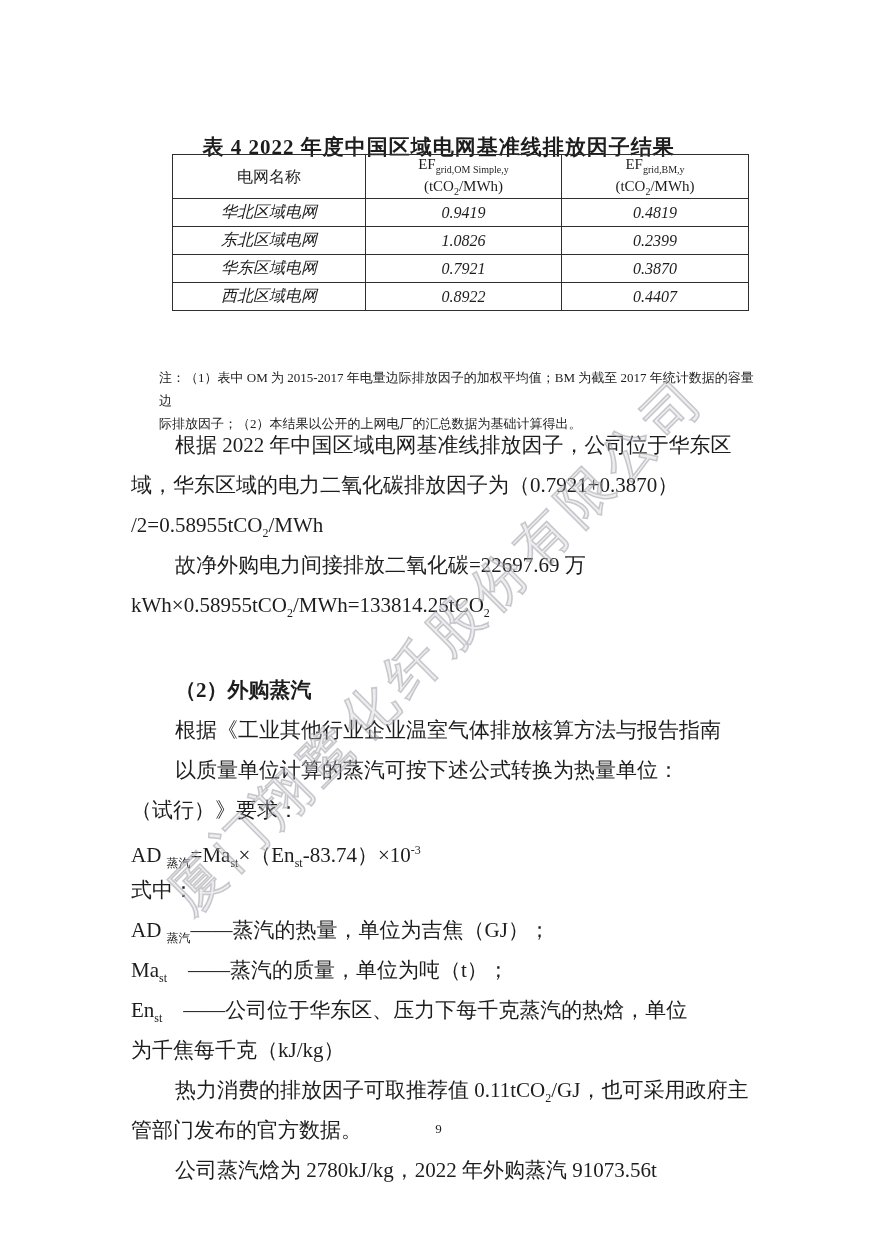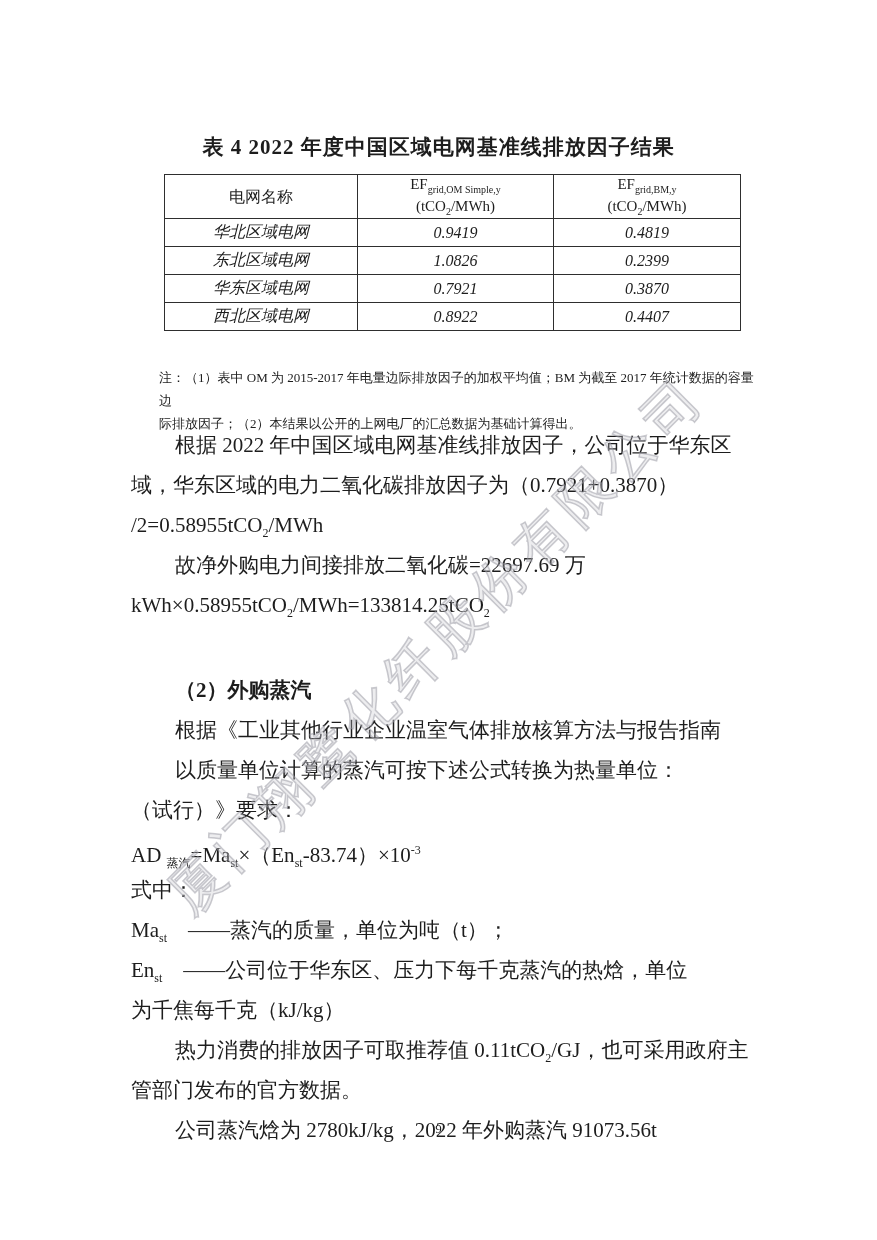--- a/index.html
+++ b/index.html
@@ -18,23 +18,23 @@
     color:rgba(195,195,203,0.30);
     -webkit-text-stroke:1.5px rgba(152,152,162,0.50);
     z-index:5; pointer-events:none;
   }
   .title {
     position:absolute; top:105px; left:0; width:100%;
     text-align:center; font-size:21px; font-weight:bold;
     letter-spacing:1px; z-index:2;margin-top:28px;
   }
   table.grid-table {
-    position:absolute; top:154px; left:164px; width:576px;
+    position:absolute; top:154px; left:172px; width:576px;
     border-collapse:collapse; table-layout:fixed;
-    text-align:center; z-index:2;margin-top:20px;
+    text-align:center; z-index:2;
   }
   .grid-table col.c1 { width:193px; }
   .grid-table col.c2 { width:196px; }
   .grid-table col.c3 { width:187px; }
   .grid-table th, .grid-table td {
     border:1.5px solid #2e2e2e; padding:0; font-weight:normal;
   }
   .grid-table thead th { height:42px; font-size:15px; line-height:1.25; }
   .grid-table thead th .hdr-sub, .grid-table thead th sub { font-size:10px; }
   .grid-table thead th.name-col { font-size:16px; }
@@ -119,20 +119,21 @@
       <div class="line"><span>域，华东区域的电力二氧化碳排放因子为（0.7921+0.3870）</span></div>
       <div class="line"><span>/2=0.58955tCO</span><sub>2</sub><span>/MWh</span></div>
       <div class="line indent"><span>故净外购电力间接排放二氧化碳=22697.69 万</span></div>
       <div class="line"><span>kWh×0.58955tCO</span><sub>2</sub><span>/MWh=133814.25tCO</span><sub>2</sub></div>
       <div class="line indent bold"><span>（2）外购蒸汽</span></div>
       <div class="line indent"><span>根据《工业其他行业企业温室气体排放核算方法与报告指南</span></div>
       <div class="line indent"><span>以质量单位计算的蒸汽可按下述公式转换为热量单位：</span></div>
       <div class="line"><span>（试行）》要求：</span></div>
       <div class="line"><span>AD </span><sub>蒸汽</sub><span>=Ma</span><sub>st</sub><span>×（En</span><sub>st</sub><span>-83.74）×10</span><sup>-3</sup></div>
       <div class="line"><span>式中：</span></div>
+      <div class="line"><span>AD </span><sub>蒸汽</sub><span>——蒸汽的热量，单位为吉焦（GJ）；</span></div>
       <div class="line"><span>Ma</span><sub>st</sub><span>　——蒸汽的质量，单位为吨（t）；</span></div>
       <div class="line"><span>En</span><sub>st</sub><span>　——公司位于华东区、压力下每千克蒸汽的热焓，单位</span></div>
       <div class="line"><span>为千焦每千克（kJ/kg）</span></div>
       <div class="line indent"><span>热力消费的排放因子可取推荐值 0.11tCO</span><sub>2</sub><span>/GJ，也可采用政府主</span></div>
       <div class="line"><span>管部门发布的官方数据。</span></div>
       <div class="line indent"><span>公司蒸汽焓为 2780kJ/kg，2022 年外购蒸汽 91073.56t</span></div>
     </div>
 
   <div class="page-number">9</div>
 

